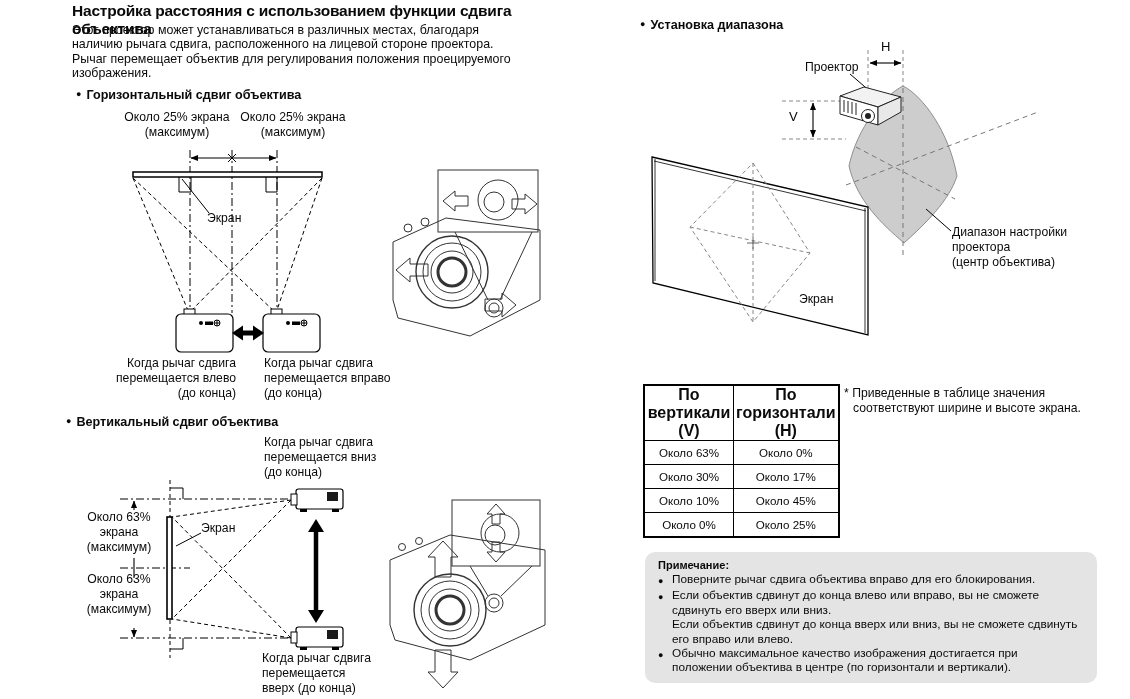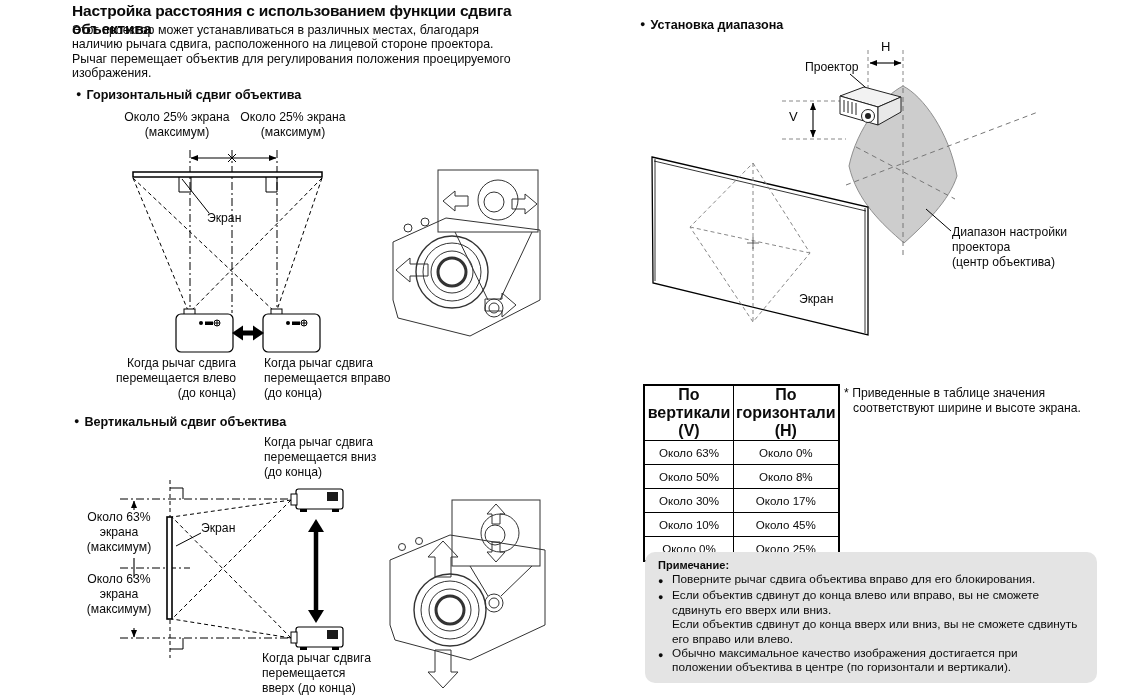--- a/index.html
+++ b/index.html
@@ -96,21 +96,21 @@
   </svg>
 
   <div class="abs dlabel" style="left:207px;top:211px;">Экран</div>
   <div class="abs dlabel pre rgt" style="left:98px;top:356px;width:138px;">Когда рычаг сдвига
 перемещается влево
 (до конца)</div>
   <div class="abs dlabel pre" style="left:264px;top:356px;width:140px;">Когда рычаг сдвига
 перемещается вправо
 (до конца)</div>
 
-  <div class="abs sec-heading" style="left:74px;top:415px;">
+  <div class="abs sec-heading" style="left:66px;top:415px;">
     <span class="bullet">●</span><span>Вертикальный сдвиг объектива</span>
   </div>
   <div class="abs dlabel pre" style="left:264px;top:435px;width:130px;">Когда рычаг сдвига
 перемещается вниз
 (до конца)</div>
 
   <svg style="left:85px;top:480px;" width="280" height="190" viewBox="85 480 280 190">
 
     <line x1="170" y1="480" x2="170" y2="658" class="k" stroke-width="1" stroke-dasharray="4 3"></line>
 
@@ -259,24 +259,20 @@
         <th>По вертикали (V)</th>
         <th>По горизонтали (H)</th>
       </tr>
     </thead>
     <tbody>
       <tr>
         <td>Около 63%</td>
         <td>Около 0%</td>
       </tr>
       <tr>
-        <td>Около 50%</td>
-        <td>Около 8%</td>
-      </tr>
-      <tr>
         <td>Около 30%</td>
         <td>Около 17%</td>
       </tr>
       <tr>
         <td>Около 10%</td>
         <td>Около 45%</td>
       </tr>
       <tr>
         <td>Около 0%</td>
         <td>Около 25%</td>

